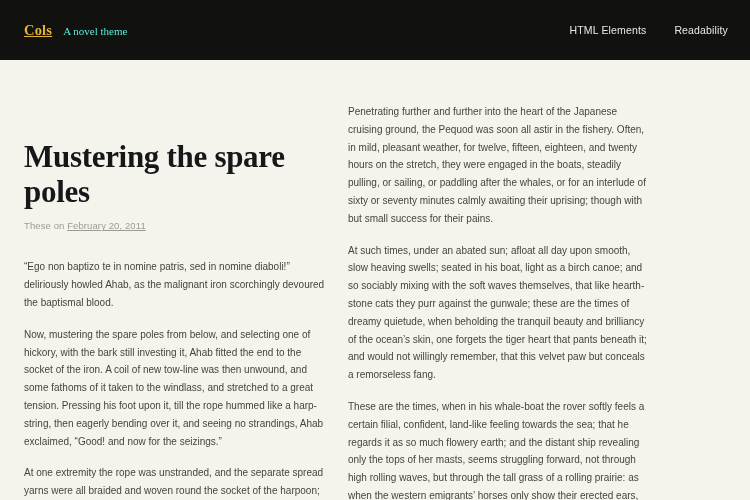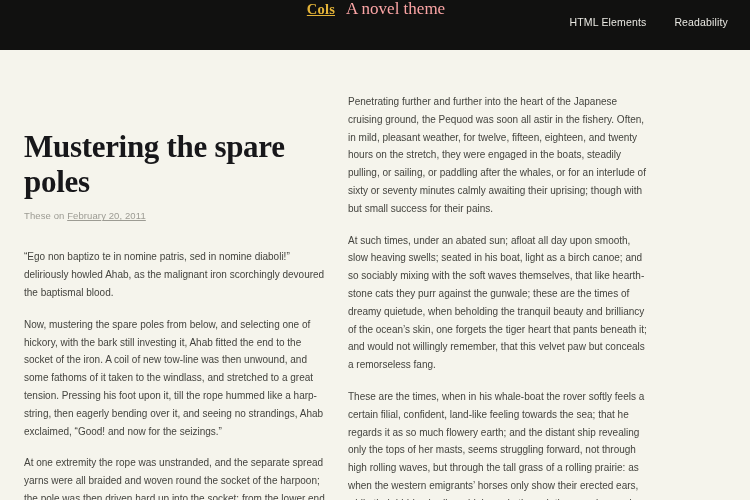--- a/index.html
+++ b/index.html
@@ -12,48 +12,47 @@
 
   body {
     background: #f5f4ec;
     font-family: "Liberation Sans", sans-serif;
     color: #3a3a38;
     -webkit-font-smoothing: antialiased;
   }
 
   
   .site-header {
-    height: 50px;
+    height: 60px;
     background: #111110;
     display: flex;
     align-items: center;
     padding: 0 22px 0 24px;
     position: relative;
-    flex-direction: column;
   }
 
   .brand-group {
     display: flex;
     align-items: baseline;
     gap: 11px;
   }
 
   .site-title {
     font-family: "Liberation Serif", serif;
     font-weight: bold;
     font-size: 14.5px;
     color: #e3b338;
     letter-spacing: 0.2px;
     line-height: 1;
   }
 
   .site-description {
     font-family: "Liberation Serif", serif;
-    font-size: 17px;
-    color: #fca5a5;
+    font-size: 11px;
+    color: #5eead4;
     font-weight: normal;
     line-height: 1;
   }
 
   .main-nav {
     margin-left: auto;
     display: flex;
     align-items: center;
     gap: 28px;
   }

